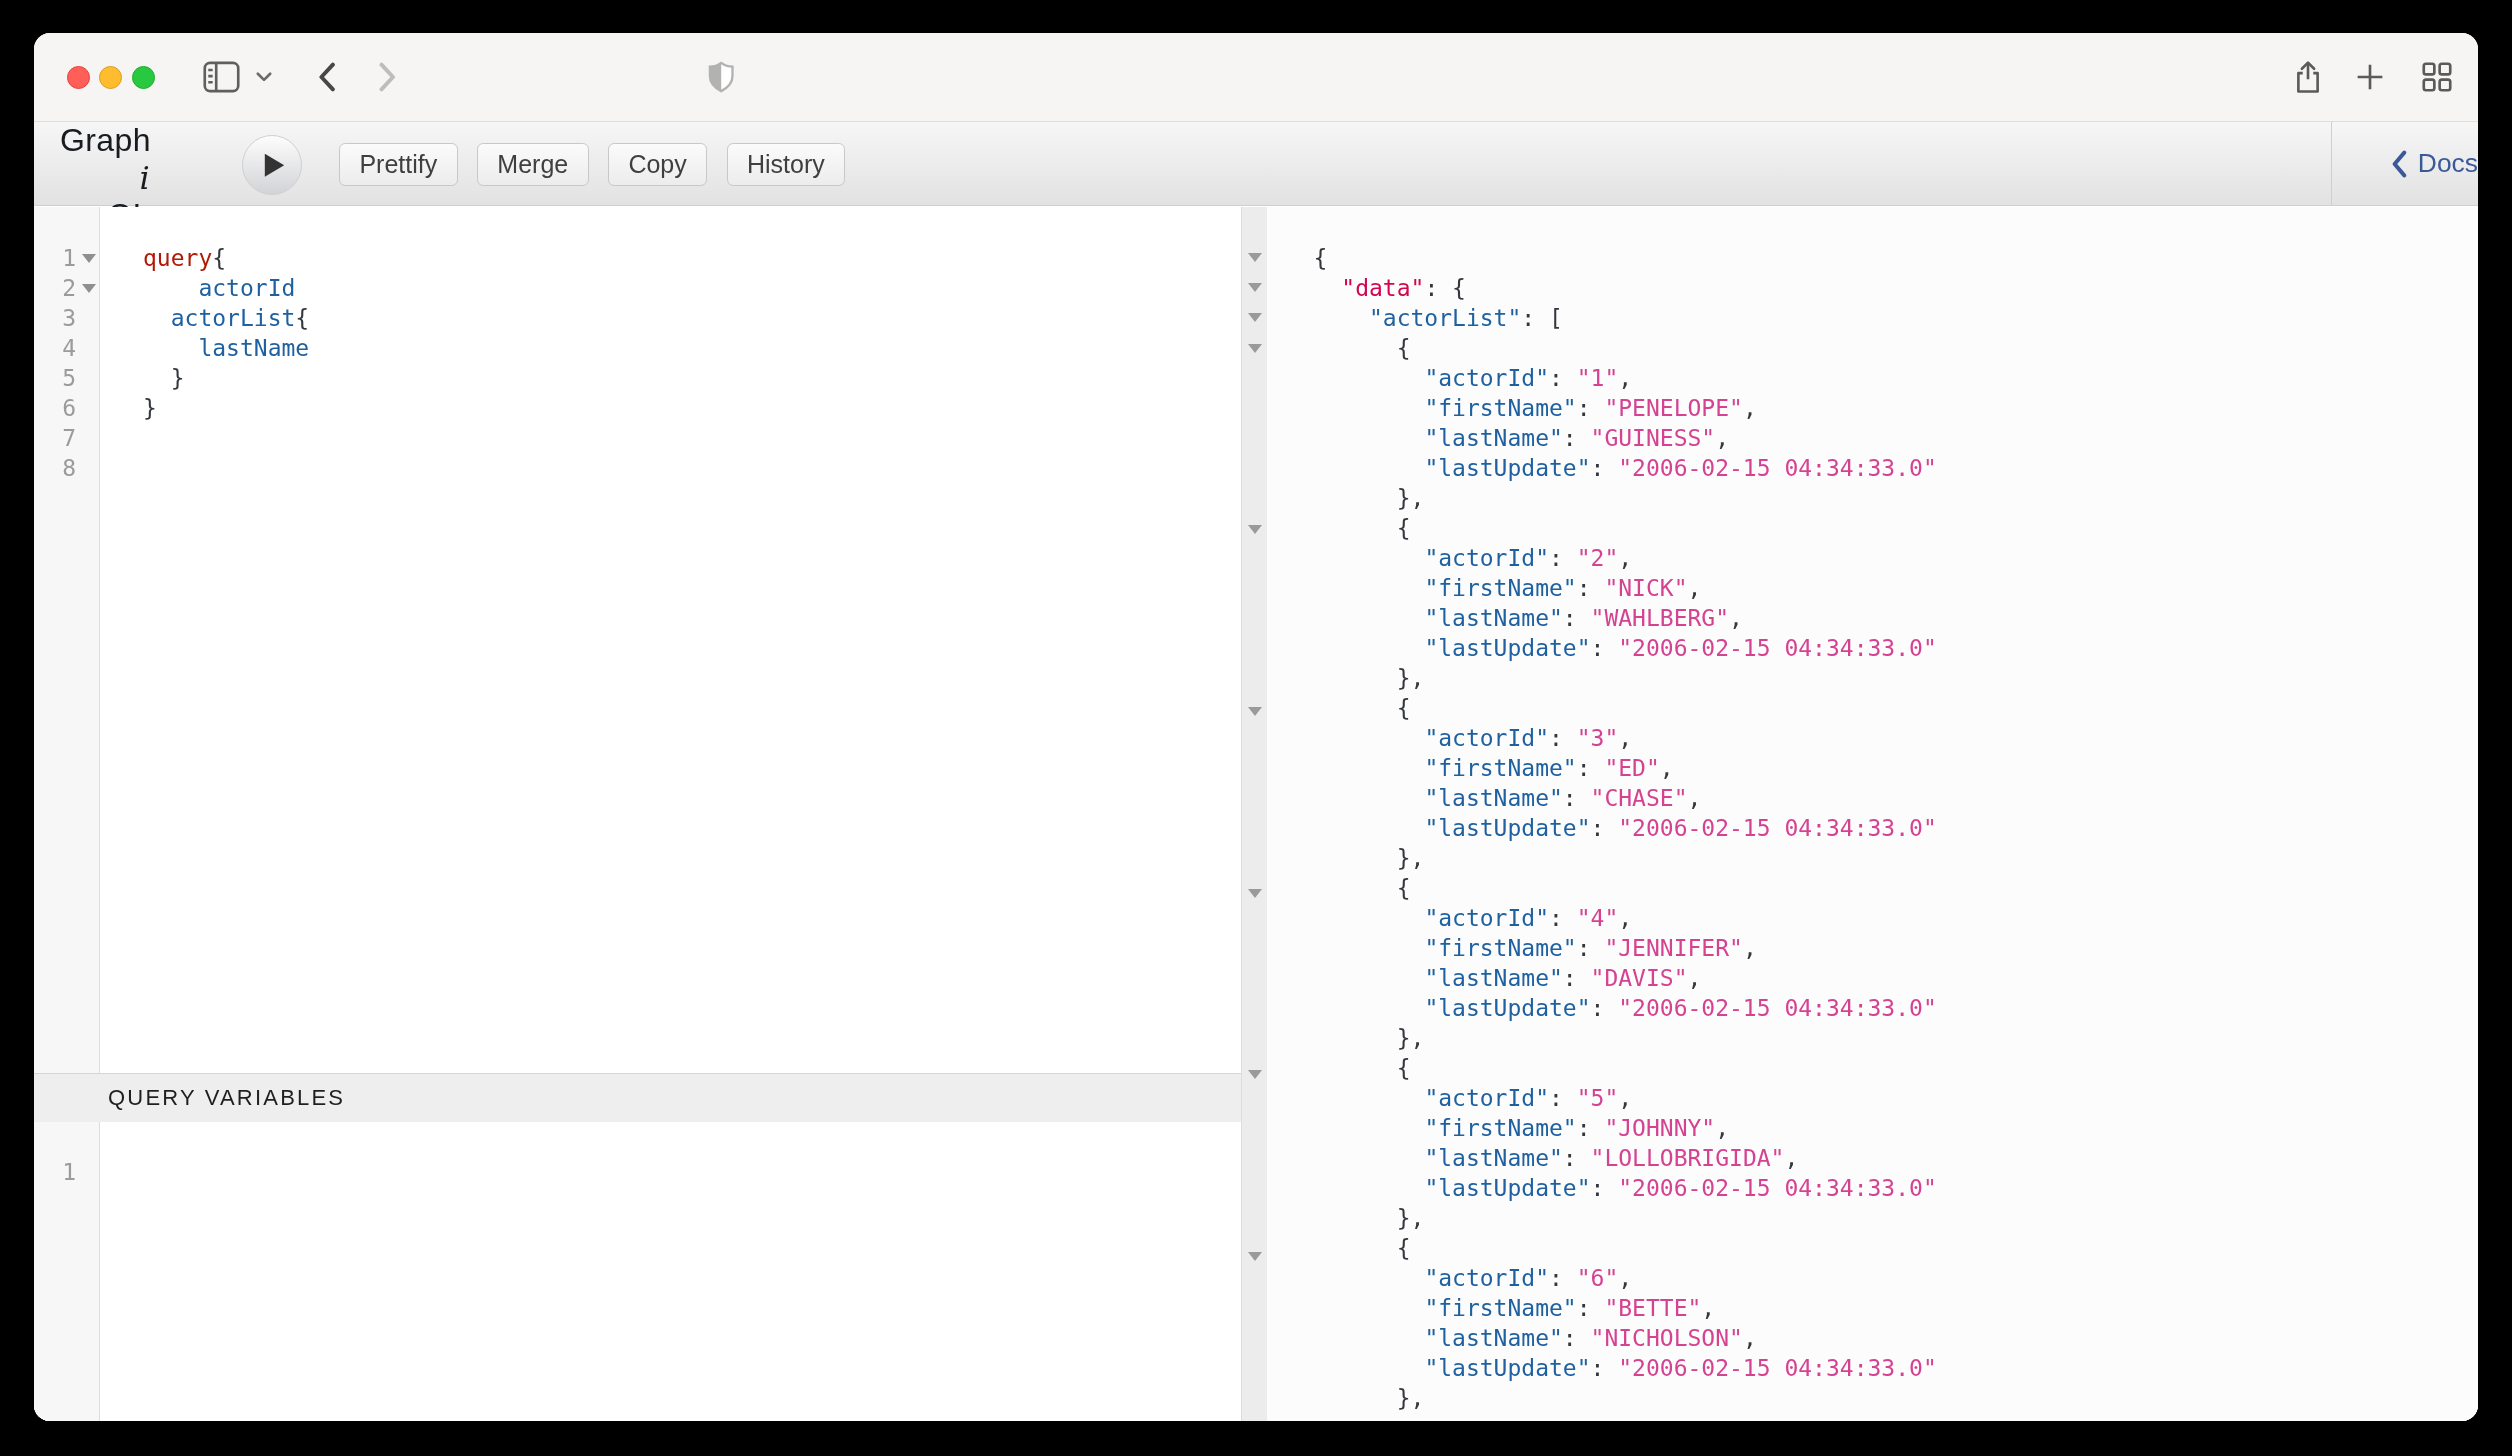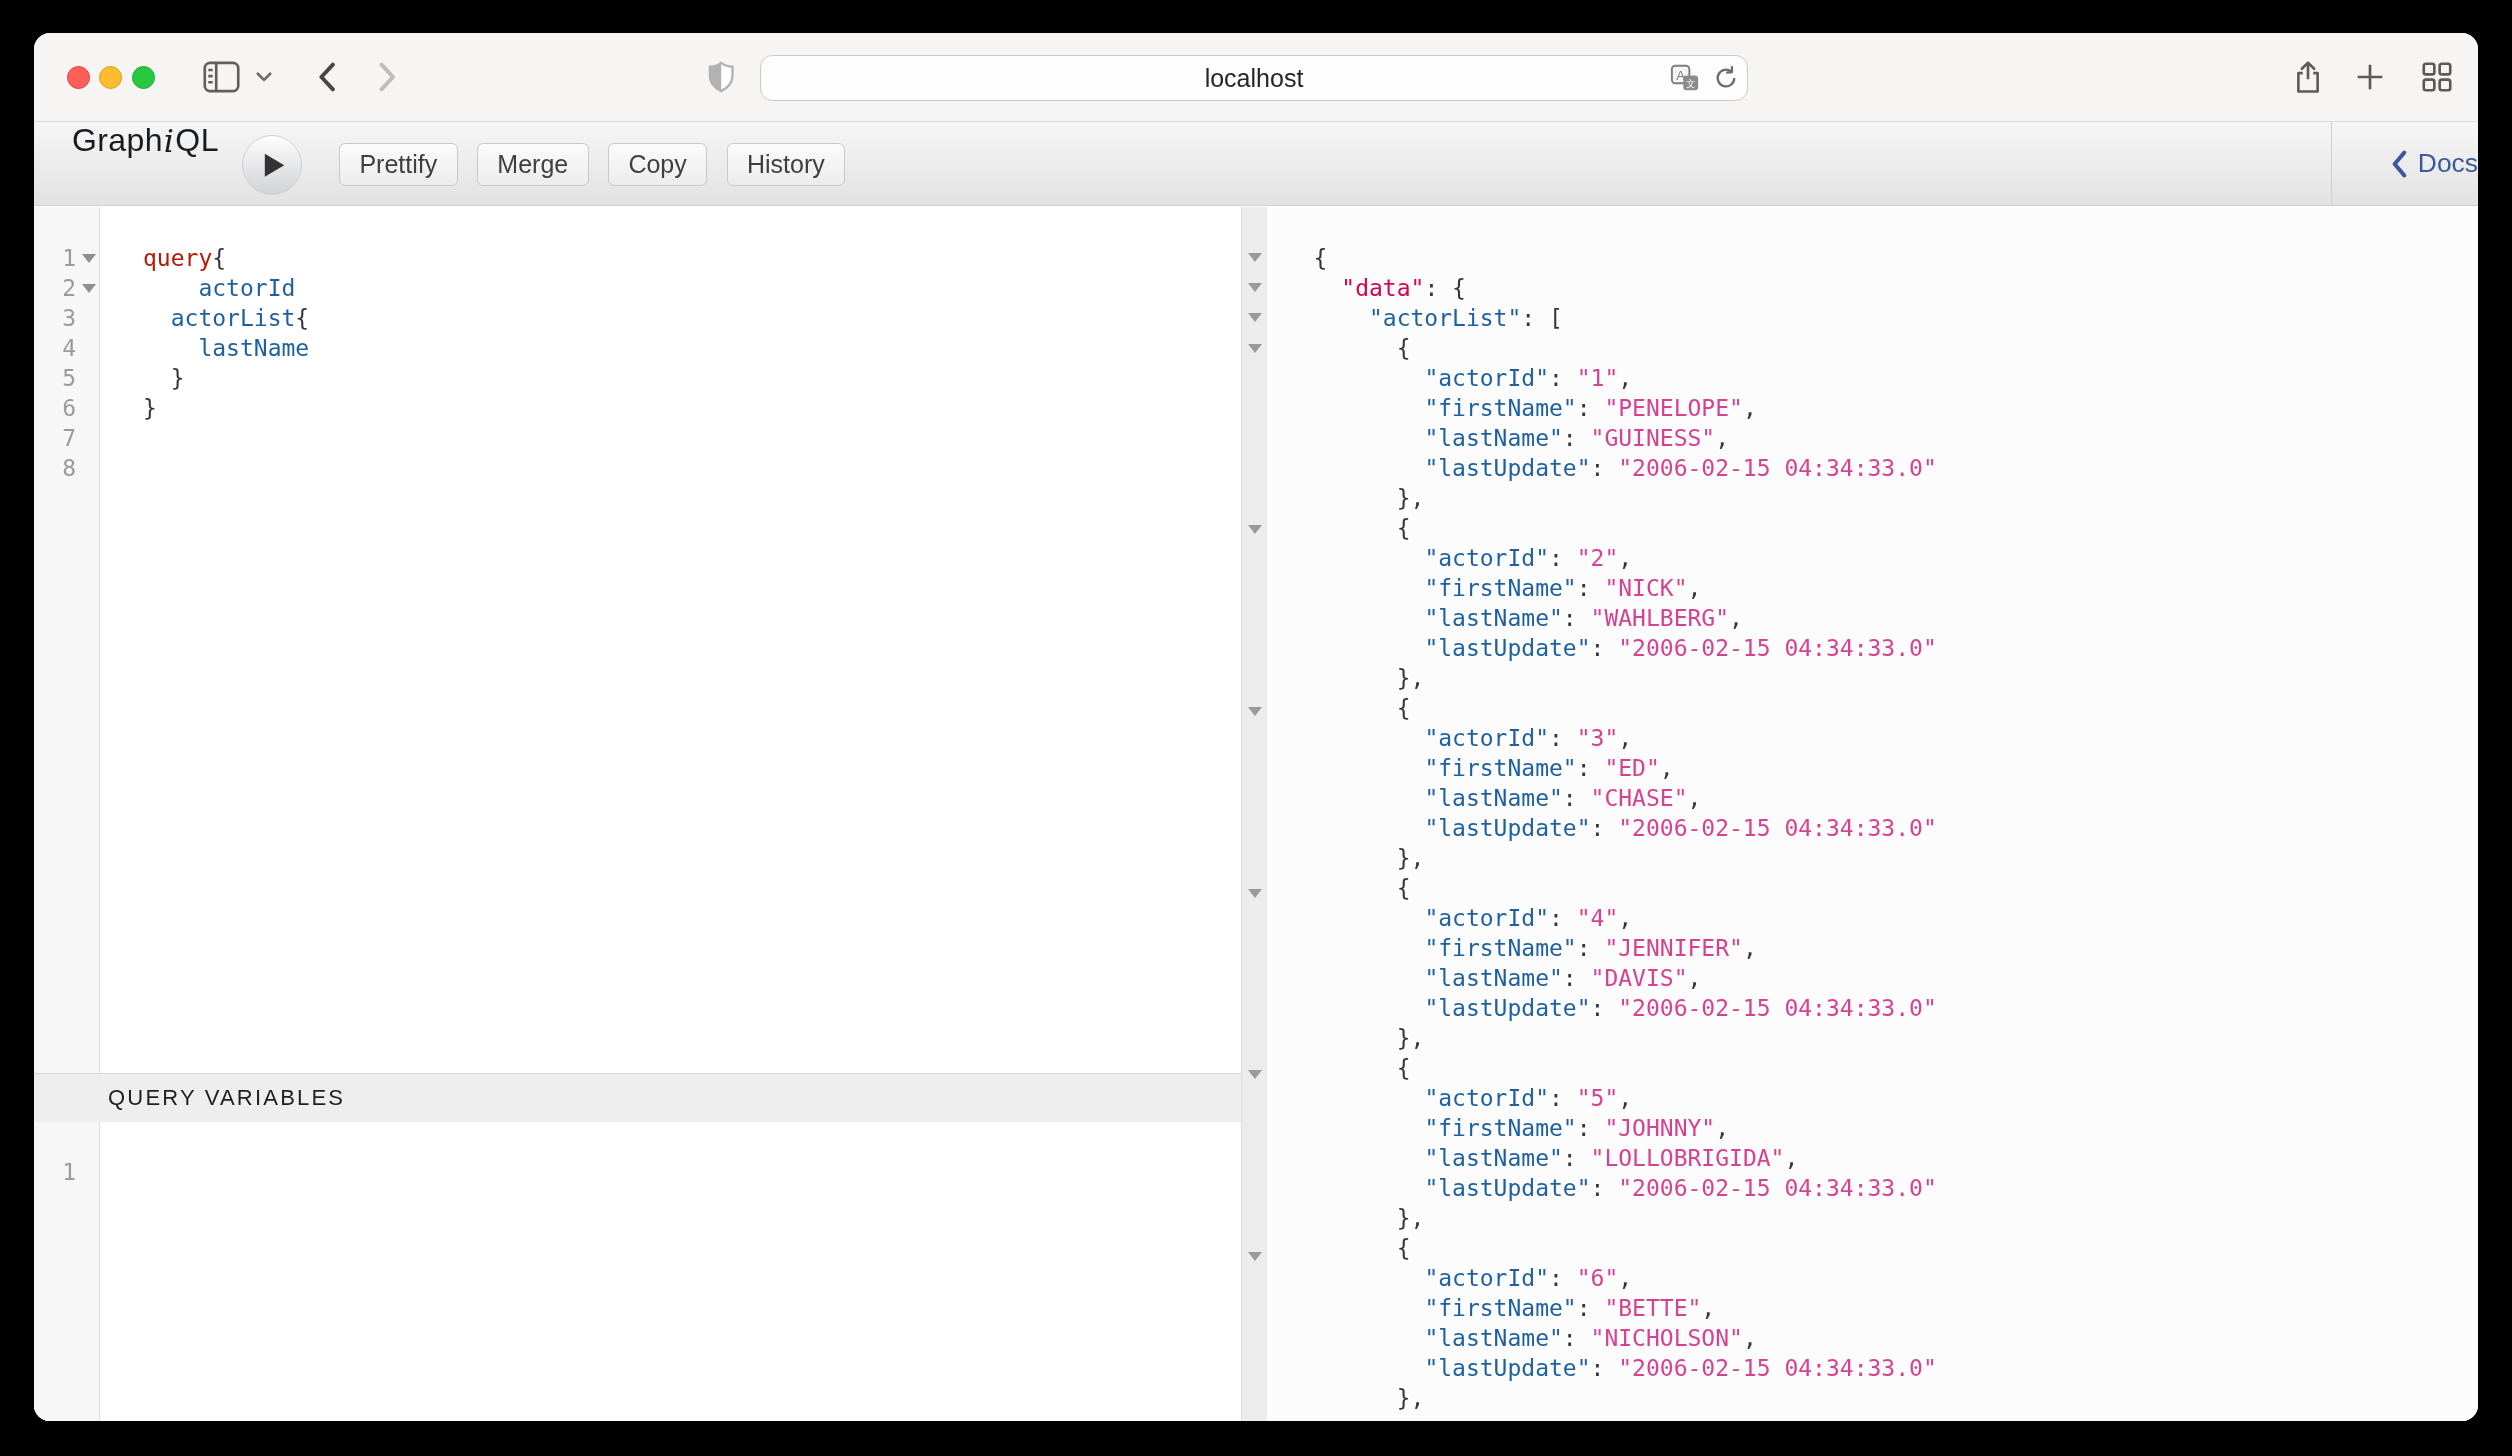--- a/index.html
+++ b/index.html
@@ -15,22 +15,22 @@
   .tl.yellow{left:65px;background:#febc2e;border:0.9px solid #d99e23;}
   .tl.green{left:98px;background:#28c840;border:0.9px solid #1dad2b;}
   .chrome-icon{position:absolute;top:0;height:88px;display:flex;align-items:center;justify-content:center;}
   .urlbar{position:absolute;left:726px;top:22px;width:986px;height:44px;background:#fdfdfd;
           border:1.8px solid #c9c9c9;border-radius:12.3px;display:flex;align-items:center;justify-content:center;}
   .url-text{font-size:25px;color:#262626;}
   .urlbar .right-icons{position:absolute;right:7px;top:0;height:100%;display:flex;align-items:center;gap:12.3px;}
   
   .topbar{position:absolute;top:89px;left:0;right:0;height:83px;
           background:linear-gradient(#f6f6f6,#e2e2e2);border-bottom:1.8px solid #cfcfcf;}
-  .logo{position:absolute;left:38px;top:0;height:83px;display:flex;align-items:flex-start;
-        font-size:32px;color:#181b1f;letter-spacing:0.4px;}
+  .logo{position:absolute;left:26px;top:0;height:83px;display:flex;align-items:flex-end;
+        font-size:32px;color:#181b1f;letter-spacing:0.4px;flex-direction:column;}
   .logo .it{font-family:"DejaVu Serif",serif;font-style:italic;padding:0 0.9px;}
   .exec-btn{position:absolute;left:208px;top:13.2px;width:58px;height:58px;border-radius:50%;
             background:linear-gradient(#fdfdfd,#d2d3d6);border:1.8px solid #cfcfcf;
             display:flex;align-items:center;justify-content:center;cursor:pointer;}
   .tb-buttons{position:absolute;left:305px;top:21px;display:flex;gap:19.4px;align-items:center;}
   .tb-btn{height:41px;padding:0 19.4px;border:1.8px solid #c8c8c8;border-radius:6.2px;
           background:linear-gradient(#fbfbfb,#ececec);font-size:25px;color:#3f3f3f;
           display:flex;align-items:center;cursor:pointer;}
   .docs-sep{position:absolute;left:2297px;top:0;bottom:0;width:0.9px;background:#cfcfcf;}
   .docs{position:absolute;left:2298px;right:0;top:0;height:100%;display:flex;align-items:center;
@@ -108,35 +108,20 @@
         <defs>
             <clipPath id="shl">
               <rect x="0" y="0" width="14" height="34"></rect>
             </clipPath>
           </defs>
         <path d="M14 2 C18 5 22 6 26 6 L26 16 C26 24 20 29 14 32 C8 29 2 24 2 16 L2 6 C6 6 10 5 14 2 Z" fill="#fff" stroke="#b2b2b2" stroke-width="2.5"></path>
         <path d="M14 2 C18 5 22 6 26 6 L26 16 C26 24 20 29 14 32 C8 29 2 24 2 16 L2 6 C6 6 10 5 14 2 Z" fill="#b2b2b2" clip-path="url(#shl)"></path>
       </svg>
     </div>
 
-    <div class="urlbar">
-      <span class="url-text">localhost</span>
-      <span class="right-icons">
-        <svg width="30" height="28" viewBox="0 0 34 32">
-          <rect x="2" y="2" width="20" height="20" rx="4" fill="#f6f5f4" stroke="#7d7d7d" stroke-width="2.2"></rect>
-          <text x="12" y="18" font-size="15" fill="#7d7d7d" text-anchor="middle" font-family="Liberation Sans, sans-serif">A</text>
-          <rect x="15" y="13" width="17" height="17" rx="3.5" fill="#8b8b8b"></rect>
-          <text x="23.5" y="26" font-size="11" fill="#fff" text-anchor="middle" font-family="Liberation Sans, sans-serif">文</text>
-        </svg>
-        <svg width="28" height="28" viewBox="0 0 32 32">
-          <path d="M25.5 16 a9.5 9.5 0 1 1 -3.2 -7.1" fill="none" stroke="#6b6b6b" stroke-width="2.6"></path>
-          <polyline points="22.8,2.5 22.8,9.3 16.2,9.8" fill="none" stroke="#6b6b6b" stroke-width="2.6" stroke-linejoin="round"></polyline>
-        </svg>
-      </span>
-    </div>
 
     <div class="chrome-icon" style="left:2255px;width:37px;">
       <svg width="28" height="35" viewBox="0 0 32 40">
         <line x1="16" y1="3" x2="16" y2="22" stroke="#5a5a5a" stroke-width="3"></line>
         <polyline points="9,10 16,3 23,10" fill="none" stroke="#5a5a5a" stroke-width="3" stroke-linejoin="round" stroke-linecap="round"></polyline>
         <path d="M10 15 H5 V36 H27 V15 H22" fill="none" stroke="#5a5a5a" stroke-width="3" stroke-linejoin="round"></path>
       </svg>
     </div>
     <div class="chrome-icon" style="left:2318px;width:35px;">
       <svg width="30" height="30" viewBox="0 0 34 34">

